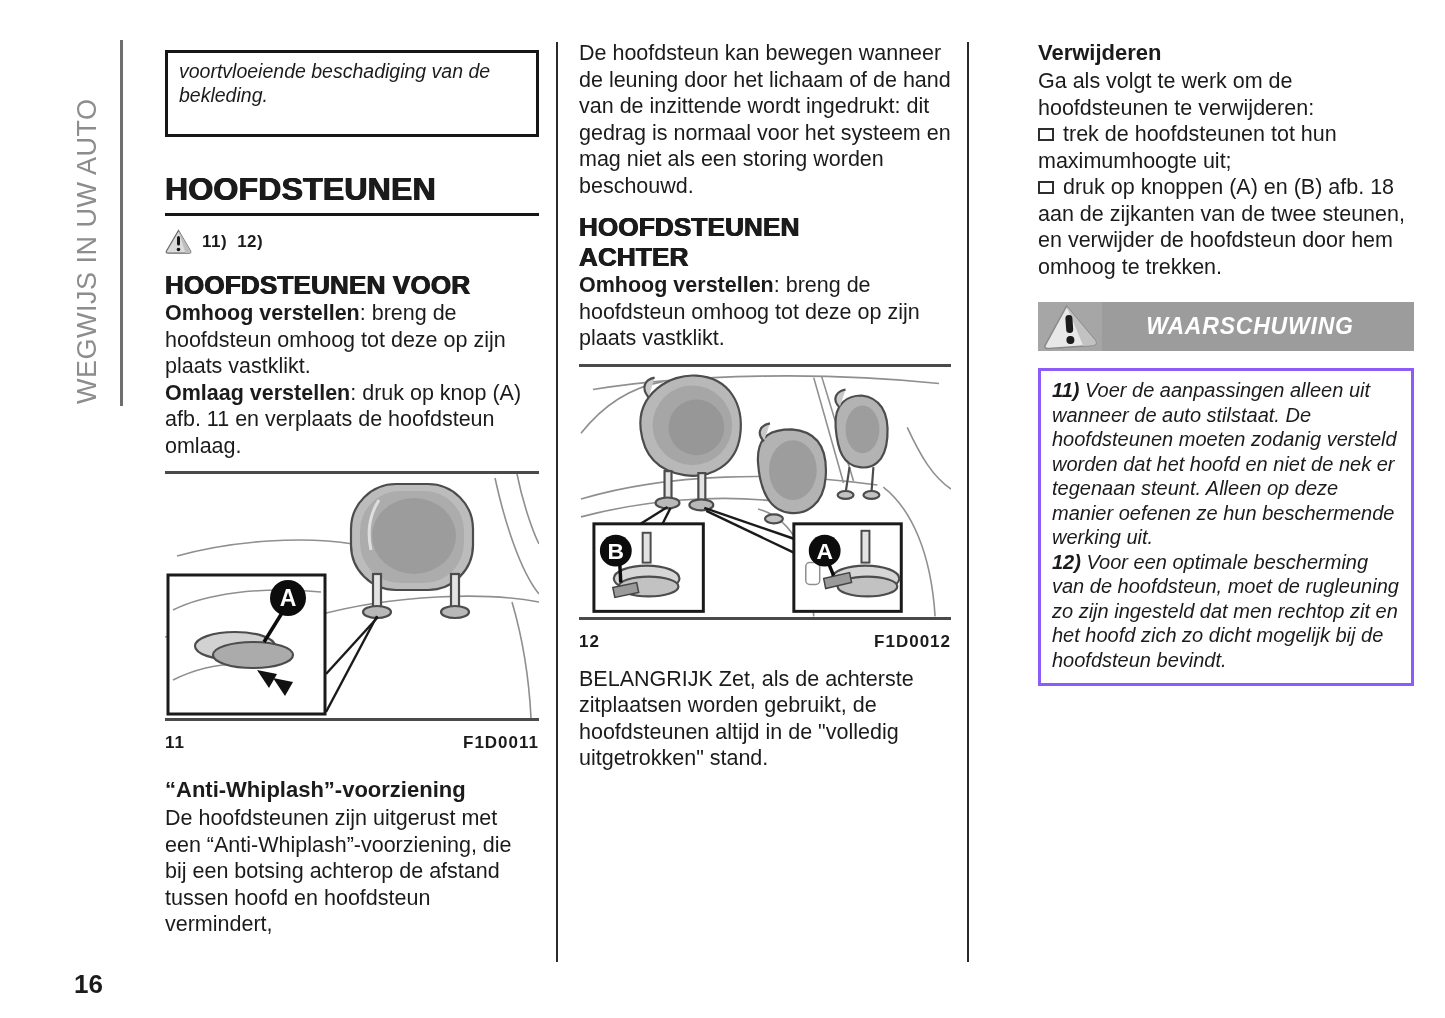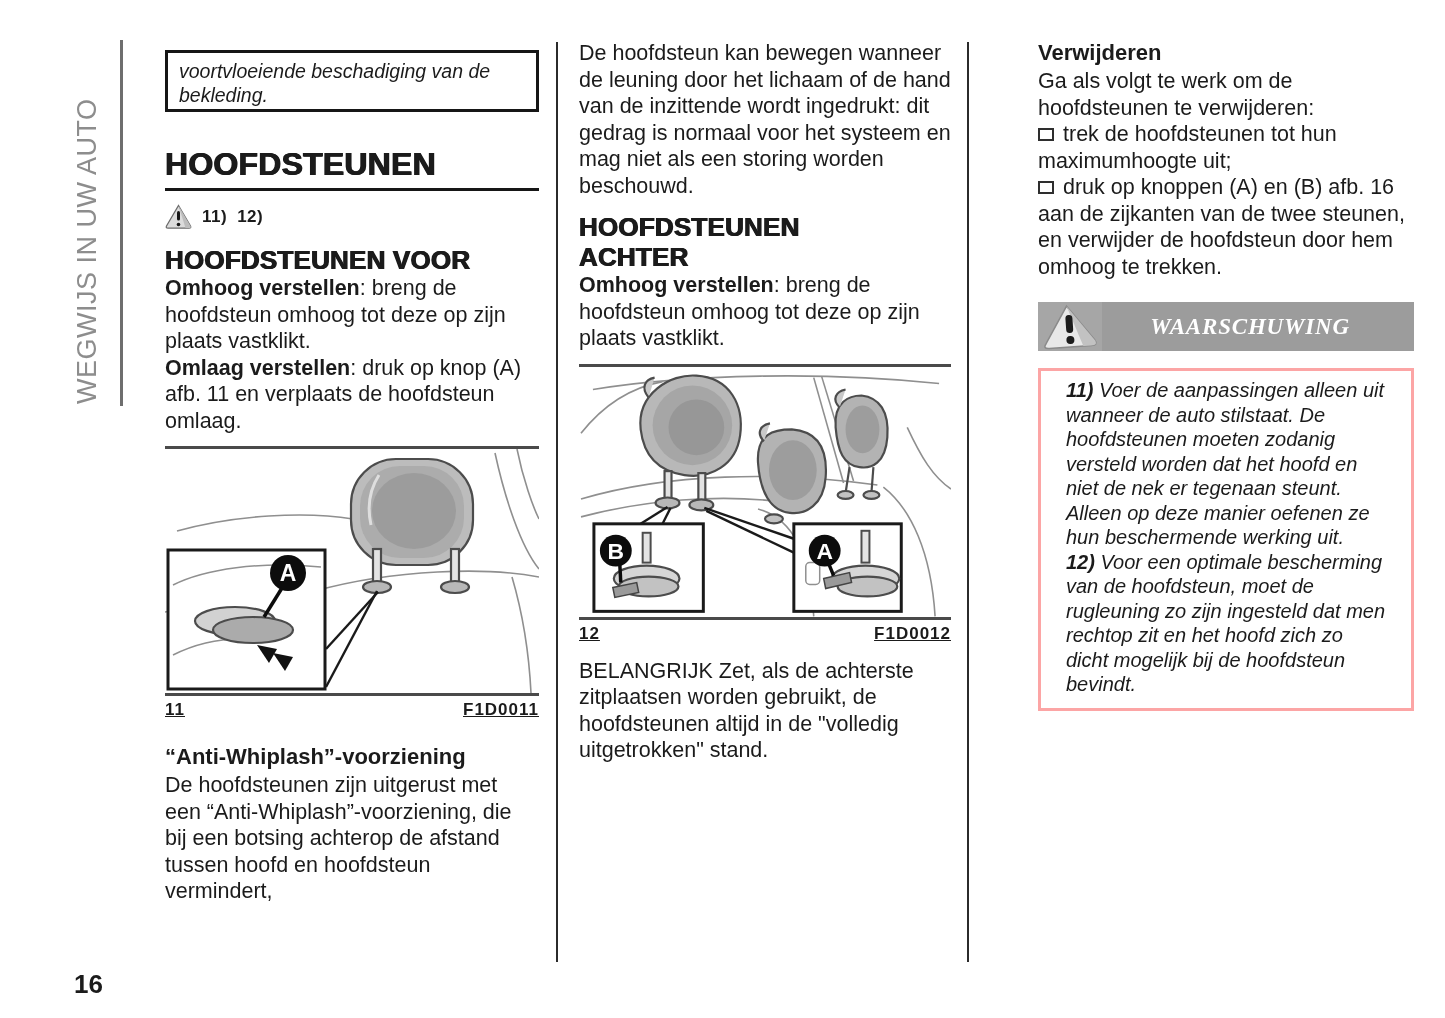--- a/index.html
+++ b/index.html
@@ -18,47 +18,47 @@
   #sidebar-label{
     position:absolute;left:72px;top:42px;height:362px;
     writing-mode:vertical-rl;transform:rotate(180deg);
     font-size:27px;letter-spacing:0.5px;color:#8d8d8d;white-space:nowrap;
   }
   #page-number{position:absolute;left:74px;top:969px;font-size:26px;font-weight:bold;}
 
   p.body{margin:0;font-size:21.5px;line-height:26.5px;}
   .lead{font-weight:bold;}
   .note-box{
-    margin-top:10px;border:3px solid #161616;padding:7px 11px 2px;
+    margin-top:10px;border:3px solid #161616;padding:7px 11px 27px;
     font-style:italic;font-size:19.5px;line-height:23.5px;
   }
   .note-box p{margin:0;}
   .h1{margin-top:34px;font-size:32px;font-weight:bold;letter-spacing:0.2px;
       text-shadow:0.6px 0 currentColor,-0.6px 0 currentColor;}
   .h1-rule{margin-top:5px;height:3px;background:#161616;}
   .warn-refs{margin-top:13px;display:flex;align-items:center;gap:10px;
       font-size:17px;font-weight:bold;}
   .warn-refs .ref{letter-spacing:0.5px;}
   .h2{margin-top:16px;font-size:26px;font-weight:bold;line-height:30px;
       white-space:pre-line;letter-spacing:0.2px;
       text-shadow:0.6px 0 currentColor,-0.6px 0 currentColor;}
   .h3{margin-top:24px;margin-bottom:2px;font-size:22px;font-weight:bold;}
   .mt2{margin-top:2px;}
   .figure{margin-top:12px;border-top:3px solid #4a4a4a;border-bottom:3px solid #4a4a4a;}
   .figure svg{display:block;}
-  .fig-labels{margin-top:4px;display:flex;justify-content:space-between;
-      font-size:17px;font-weight:bold;letter-spacing:1px;text-decoration:underline;}
+  .fig-labels{margin-top:12px;display:flex;justify-content:space-between;
+      font-size:17px;font-weight:bold;letter-spacing:1px;}
   .callout-text{font-size:23px;font-weight:bold;fill:#ffffff;text-anchor:middle;
       font-family:"Liberation Sans","DejaVu Sans",sans-serif;}
   .sq{display:inline-block;width:12px;height:9px;border:2.5px solid #2e2e2e;
       margin-right:9px;}
   .warn-bar{margin-top:22px;height:49px;background:#9c9c9c;display:flex;align-items:center;}
   .warn-bar-title{flex:1;text-align:center;color:#ffffff;font-style:italic;font-weight:bold;
-      font-size:23px;letter-spacing:0.8px;padding-right:16px;font-family:Liberation Serif, serif;}
-  .warn-box{margin-top:17px;border:3px solid #fca5a5;padding:7px 25px 11px;
+      font-size:23px;letter-spacing:0.8px;padding-right:16px;}
+  .warn-box{margin-top:17px;border:3px solid #8b5cf6;padding:7px 11px 11px;
       font-style:italic;font-size:20px;line-height:24.5px;}
   .warn-box p{margin:0;}
 </style>
 </head>
 <body>
 
 <div id="sidebar-label">WEGWIJS IN UW AUTO</div>
 <div id="sidebar-rule"></div>
 
 <div class="vdiv" id="vdiv1"></div>
@@ -231,21 +231,21 @@
     <span>F1D0012</span>
   </div>
 
   <p class="body" style="margin-top:14px">BELANGRIJK Zet, als de achterste zitplaatsen worden gebruikt, de hoofdsteunen altijd in de "volledig uitgetrokken" stand.</p>
 </div>
 
 <div class="col" id="col3">
   <div class="h3" style="margin-top:0">Verwijderen</div>
   <p class="body">Ga als volgt te werk om de hoofdsteunen te verwijderen:</p>
   <p class="body"><span class="sq"></span><span>trek de hoofdsteunen tot hun maximumhoogte uit;</span></p>
-  <p class="body"><span class="sq"></span><span>druk op knoppen (A) en (B) afb. 16 aan de zijkanten van de twee steunen, en verwijder de hoofdsteun door hem omhoog te trekken.</span></p>
+  <p class="body"><span class="sq"></span><span>druk op knoppen (A) en (B) afb. 18 aan de zijkanten van de twee steunen, en verwijder de hoofdsteun door hem omhoog te trekken.</span></p>
 
   <div class="warn-bar">
     <svg width="64" height="49" viewBox="0 0 64 49">
       <rect x="0" y="0" width="64" height="49" fill="#a6a6a6"></rect>
       <g transform="rotate(-4 32 25)">
         <path d="M30 4 L56 40 Q59 45 52 45 L10 45 Q3 45 7 40 Z" fill="#e8e8e8" stroke="#8a8a8a" stroke-width="1.5"></path>
         <path d="M30 4 L56 40 Q59 45 52 45 L44 45 Z" fill="#c2c2c2"></path>
         <rect x="28" y="13" width="7" height="18" rx="3.5" fill="#1c1c1c"></rect>
         <circle cx="31.5" cy="38" r="4" fill="#1c1c1c"></circle>
       </g>

